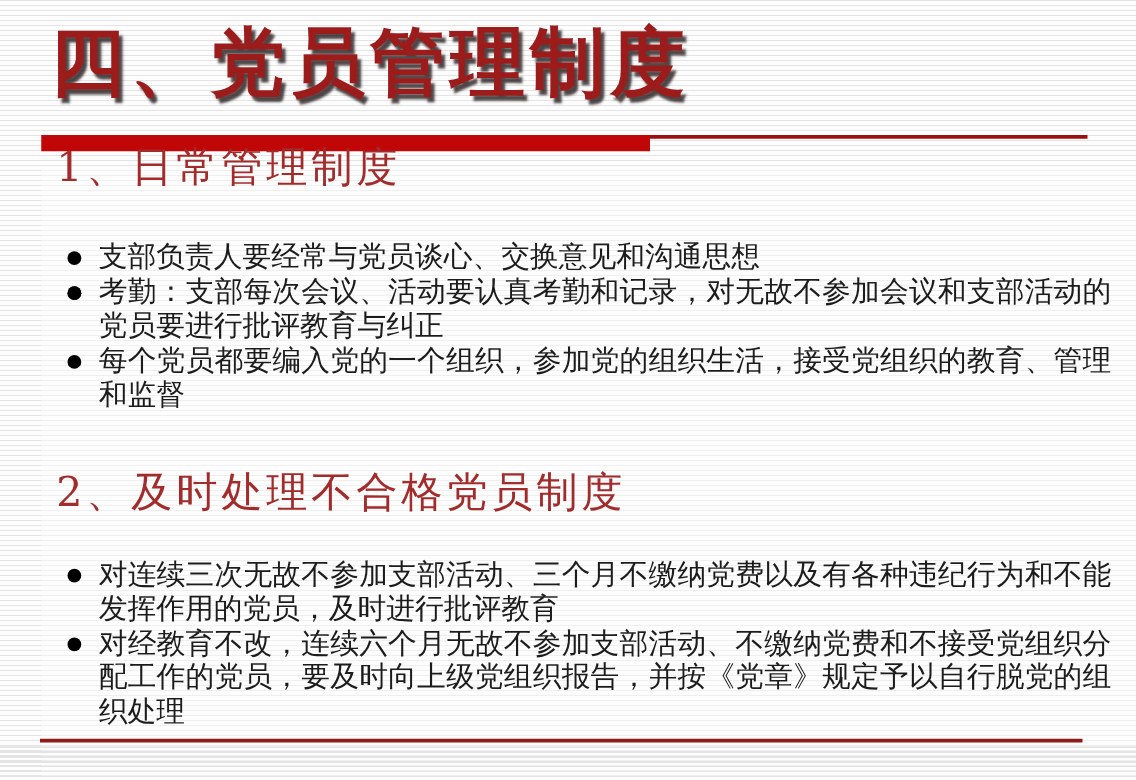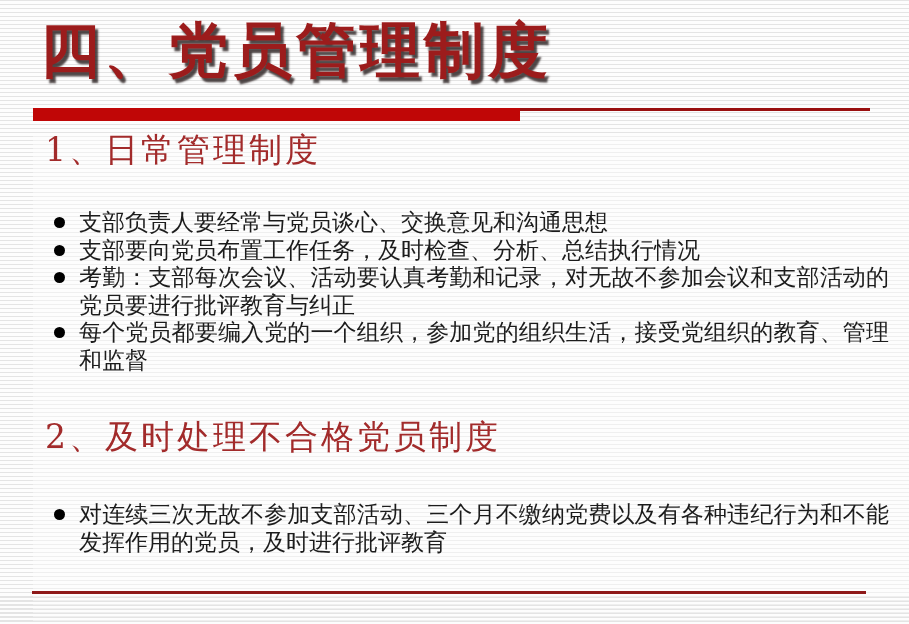--- a/index.html
+++ b/index.html
@@ -20,29 +20,29 @@
   .title{
     position:absolute;left:40px;top:10px;margin:0;
     font-size:60px;line-height:80px;font-weight:bold;
     letter-spacing:4px;color:#9c1c1c;
     text-shadow:3px 4px 2px rgba(35,25,25,0.8);
     white-space:nowrap;
   }
   .title-bar{position:absolute;left:33px;top:108px;width:487px;height:13px;background:#c00606;}
   .title-line{position:absolute;left:520px;top:108px;width:350px;height:3px;background:#9a1010;}
 
-  .content{position:absolute;left:0;top:128px;width:909px;}
+  .content{position:absolute;left:0;top:112px;width:909px;}
   .content h2{
     margin:0;padding:0 0 0 45px;
     font-size:33px;line-height:44px;font-weight:normal;
     letter-spacing:3px;color:#a22b2b;white-space:nowrap;
   }
   .content h2.second{margin-top:24px;}
   ul.bullets{list-style:none;margin:20px 0 0 0;padding:17px;width:872px;}
-  ul.bullets.second{margin-top:25px;}
+  ul.bullets.second{margin-top:14px;}
   ul.bullets li{
     position:relative;margin:0;padding:0 0 0 62px;
     font-size:23px;line-height:27.5px;color:#1c1c1c;
     text-align:justify;
   }
   .dot{
     position:absolute;left:37px;top:8px;
     width:11px;height:11px;border-radius:50%;background:#000000;
   }
   .bottom-line{position:absolute;left:32px;top:591px;width:834px;height:3px;background:#8f1a1a;}
@@ -63,37 +63,40 @@
   <div class="content">
 
     <h2>1、日常管理制度</h2>
     <ul class="bullets">
       <li>
         <span class="dot"></span>
         <span>支部负责人要经常与党员谈心、交换意见和沟通思想</span>
       </li>
       <li>
         <span class="dot"></span>
-        <span>支部要向党员布置工作任务，及时检查、分析、总结执行情况</span>
       </li>
       <li>
         <span class="dot"></span>
         <span>考勤：支部每次会议、活动要认真考勤和记录，对无故不参加会议和支部活动的党员要进行批评教育与纠正</span>
       </li>
       <li>
         <span class="dot"></span>
         <span>每个党员都要编入党的一个组织，参加党的组织生活，接受党组织的教育、管理和监督</span>
       </li>
     </ul>
 
     <h2 class="second">2、及时处理不合格党员制度</h2>
     <ul class="bullets second">
       <li>
         <span class="dot"></span>
         <span>对连续三次无故不参加支部活动、三个月不缴纳党费以及有各种违纪行为和不能发挥作用的党员，及时进行批评教育</span>
       </li>
+      <li>
+        <span class="dot"></span>
+        <span>对经教育不改，连续六个月无故不参加支部活动、不缴纳党费和不接受党组织分配工作的党员，要及时向上级党组织报告，并按《党章》规定予以自行脱党的组织处理</span>
+      </li>
     </ul>
 
   </div>
 
   <div class="bottom-line"></div>
 
 </div>
 
 </body></html>

